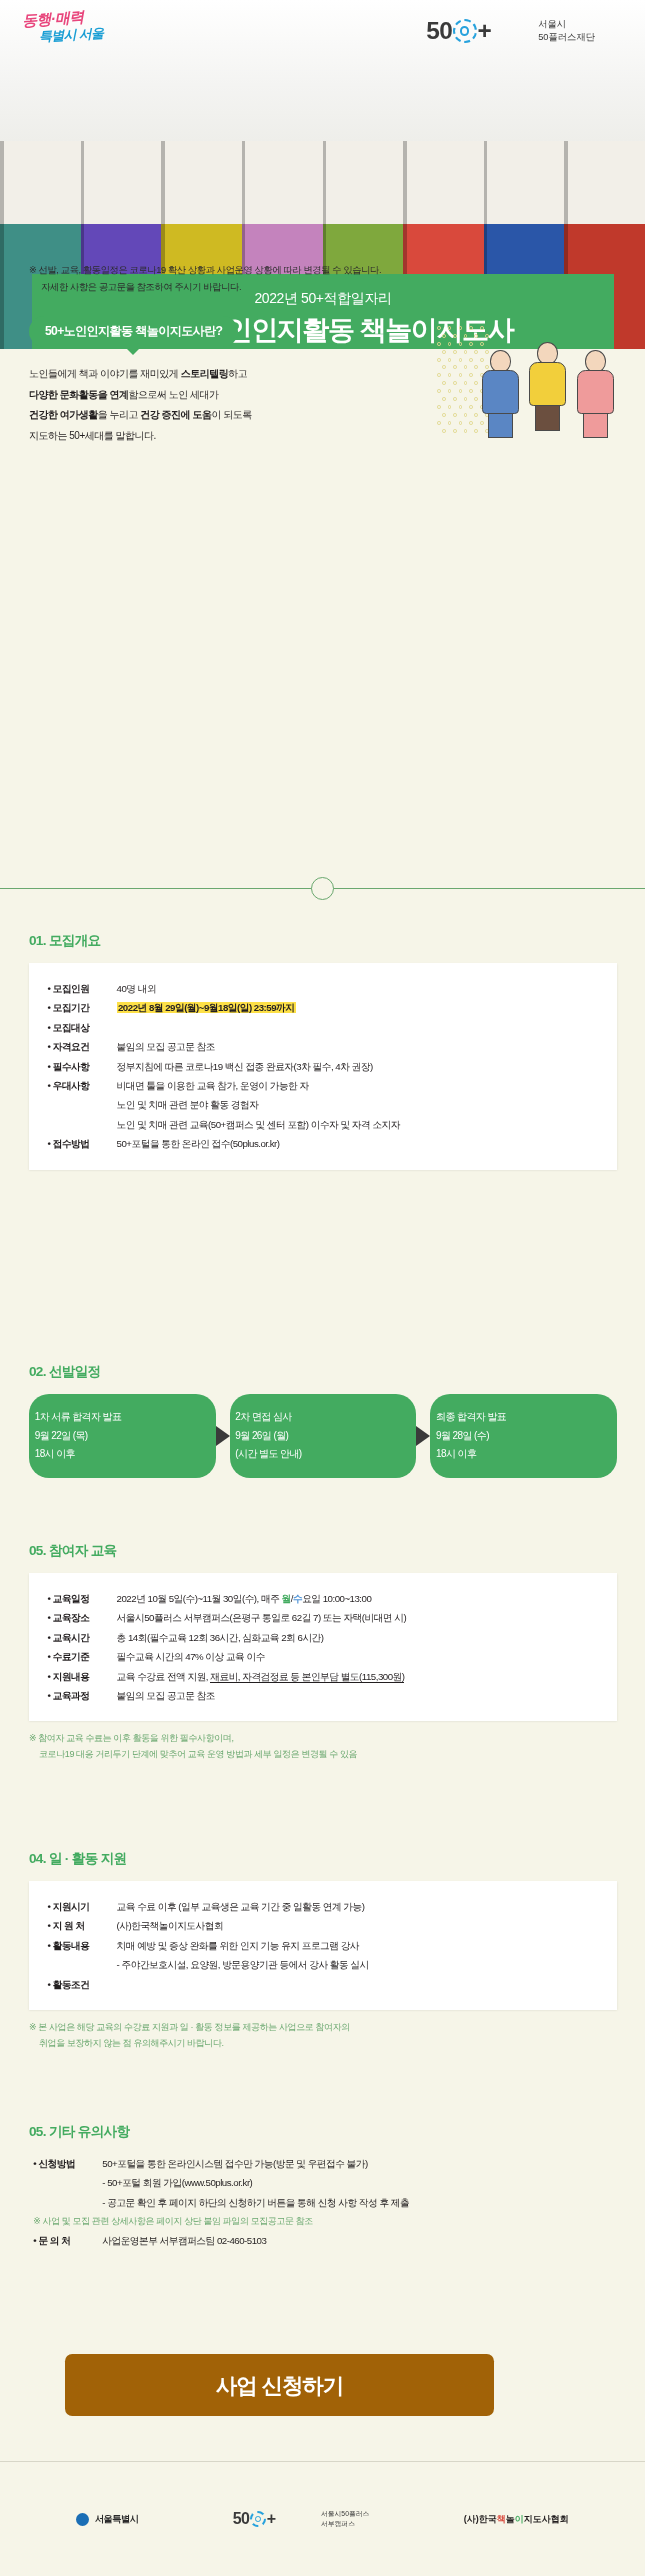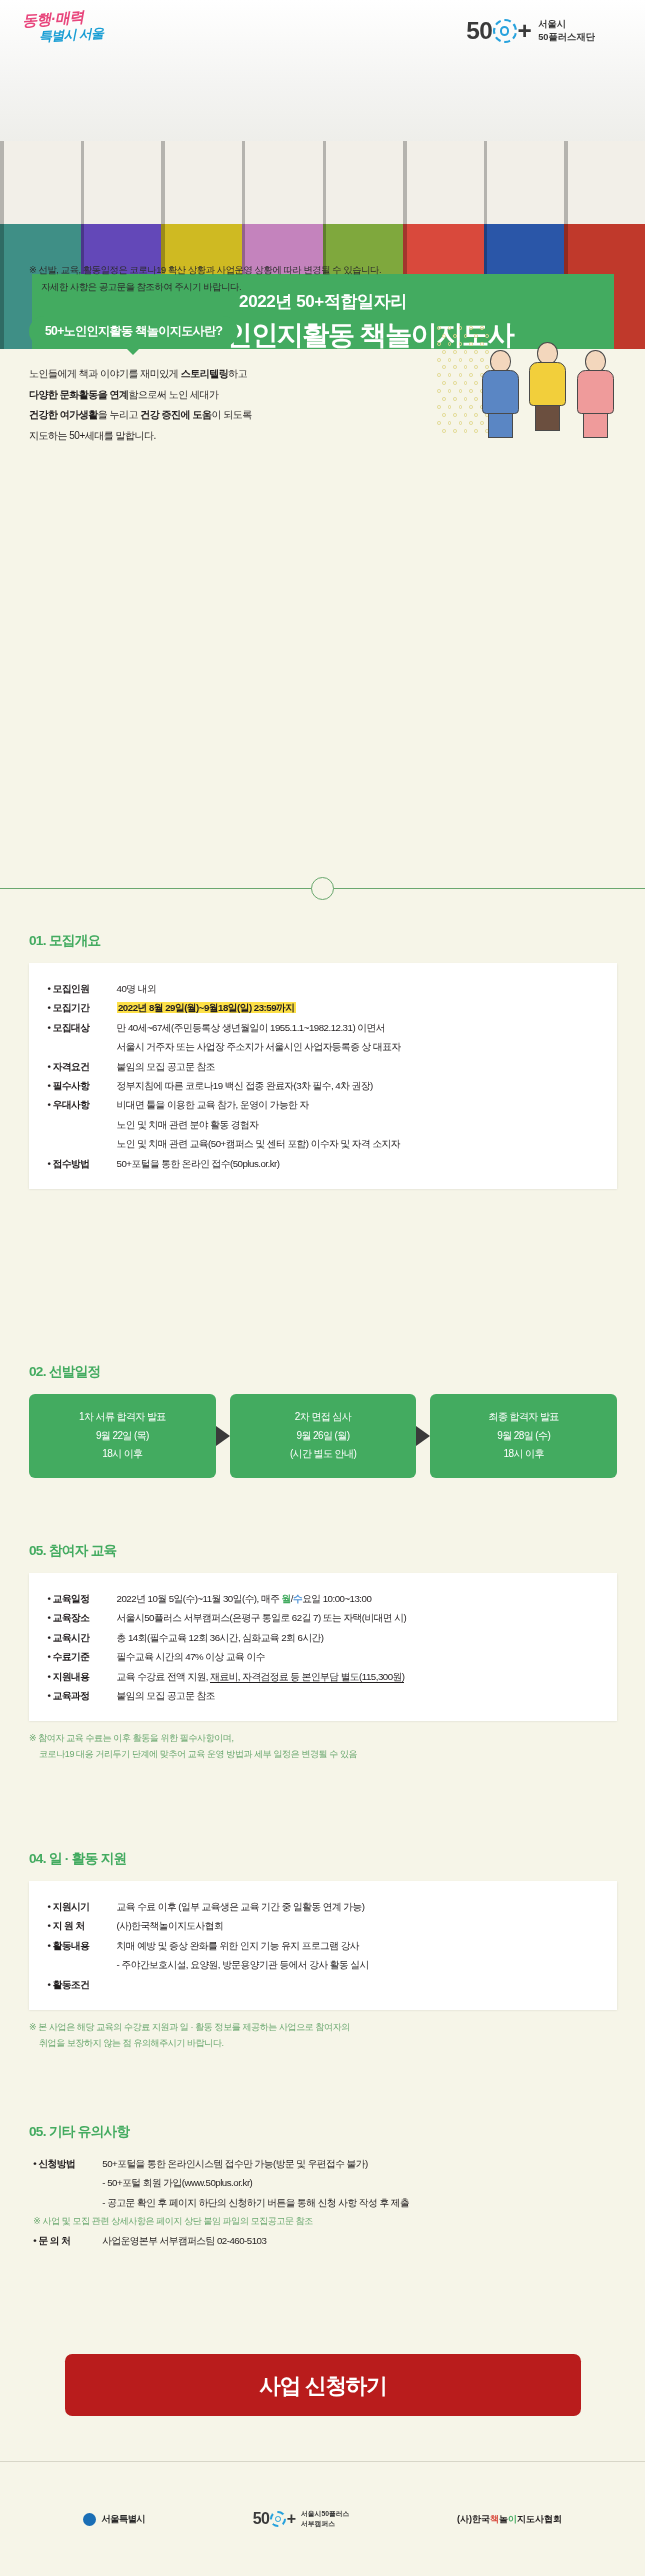--- a/index.html
+++ b/index.html
@@ -27,36 +27,36 @@
   .fifty-logo {
     position:absolute; right:50px; top:17px; display:flex; align-items:center; gap:7.2px;
   }
   .fifty-mark { display:flex; align-items:center; font-size:24.4px; font-weight:bold; color:#3a3a3a; letter-spacing:-0.7px; }
   .ring {
     width:24px; height:24px; border-radius:50%;
     border:2.9px dashed #27a2dd; display:inline-flex; align-items:center; justify-content:center;
     margin:0 0.7px;
   }
   .ring i { display:block; width:9.3px; height:9.3px; border:2.2px solid #27a2dd; border-radius:50%; }
-  .fifty-name { font-size:9.3px; line-height:1.45; color:#3a3a3a; font-weight:bold; }
+  .fifty-name { font-size:9.3px; line-height:1.45; color:#3a3a3a; font-weight:normal;margin-left:40px; }
 
   
   .hero { position:relative; height:208px; overflow:hidden; background:#ddd9d2; }
   .books { position:absolute; inset:0; display:flex; }
   .book { flex:1; position:relative; }
   .book .pages { position:absolute; left:0; right:0; top:0; height:42%; background:#f2efe8; }
   .book .cover { position:absolute; left:0; right:0; bottom:0; top:40%; }
   .book .edge { position:absolute; left:0; top:0; bottom:0; width:3.6px; background:rgba(0,0,0,.25); }
 
   
   .title-panel {
     position:absolute; left:32px; top:133px; width:582px; padding:16px 21.5px 18.6px;
     background:#43ab60; text-align:center; color:#fff;
   }
-  .title-kicker { font-size:17px; letter-spacing:-0.4px; margin-bottom:6px;font-weight:bold; }
+  .title-kicker { font-size:14px; letter-spacing:-0.4px; margin-bottom:6px; }
   .title-main { font-size:27px; font-weight:bold; line-height:1.25; letter-spacing:-1.4px; }
 
   
   .notice {
     position:absolute; left:29px; top:262px; width:588px;
     font-size:9.3px; line-height:1.8; letter-spacing:-0.4px; color:#2b2b2b;
   }
   .notice .ln2 { padding-left:12.2px; }
 
   
@@ -104,29 +104,29 @@
   .uline { border-bottom:1.1px solid #231f20; }
   .g { color:#43ab60; font-weight:bold; }
   .b { color:#4b91d6; font-weight:bold; }
 
   .foot-note { margin-top:10px; font-size:9px; line-height:1.75; color:#6aa86f; letter-spacing:-0.4px; }
   .foot-note .i2 { display:block; padding-left:10px; }
 
   
   .flow { display:flex; align-items:center; justify-content:space-between; }
   .step {
-    width:197px; background:#43ab60; color:#fff; border-radius:6px;
-    text-align:center; padding:14.3px 5.7px; font-size:10px; line-height:1.85; letter-spacing:-0.6px;
+    width:197px; background:#43ab60; color:#fff; border-radius:20px;
+    text-align:left; padding:14.3px 5.7px; font-size:10px; line-height:1.85; letter-spacing:-0.6px;
   }
   .arrow { width:0; height:0; border-top:10.8px solid transparent; border-bottom:10.8px solid transparent; border-left:14.3px solid #3a3a3a; }
 
   
   .apply {
-    position:absolute; left:65px; top:2354px; width:516px; height:62px;
-    background:#b91c1c; color:#fff; border:none; border-radius:7.2px;
+    position:absolute; left:65px; top:2354px; width:429px; height:62px;
+    background:#a16207; color:#fff; border:none; border-radius:7.2px;
     font-size:21.5px; font-weight:bold; letter-spacing:-1.1px;
     font-family:"Liberation Sans","DejaVu Sans",sans-serif; cursor:pointer;
   }
 
   
   .footer {
     position:absolute; left:0; right:0; top:2461px; height:115px;
     border-top:0.7px solid #d8d6c8; background:#f6f5e8;
     display:flex; align-items:center; justify-content:space-around; padding:0 29px;
   }
@@ -340,24 +340,20 @@
       <div class="row">
           <div class="lb">모집인원</div>
           <div class="vl"><span>40명 내외</span></div>
         </div>
       <div class="row">
           <div class="lb">모집기간</div>
           <div class="vl"><span class="hl">2022년 8월 29일(월)~9월18일(일) 23:59까지</span></div>
         </div>
       <div class="row">
           <div class="lb">모집대상</div>
-          <div class="vl">
-            <span class="cont">만 40세~67세(주민등록상 생년월일이 1955.1.1~1982.12.31) 이면서</span>
-            <span class="cont">서울시 거주자 또는 사업장 주소지가 서울시인 사업자등록증 상 대표자</span>
-          </div>
         </div>
       <div class="row">
           <div class="lb">자격요건</div>
           <div class="vl"><span>붙임의 모집 공고문 참조</span></div>
         </div>
       <div class="row">
           <div class="lb">필수사항</div>
           <div class="vl"><span>정부지침에 따른 코로나19 백신 접종 완료자(3차 필수, 4차 권장)</span></div>
         </div>
       <div class="row">

